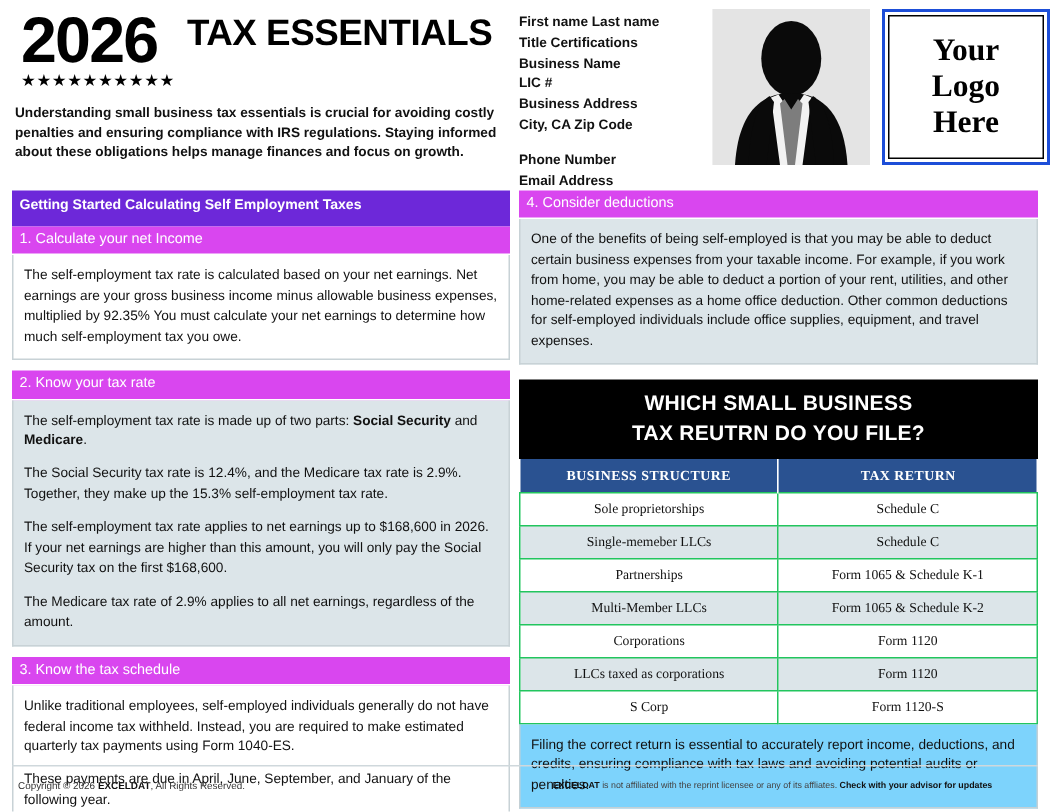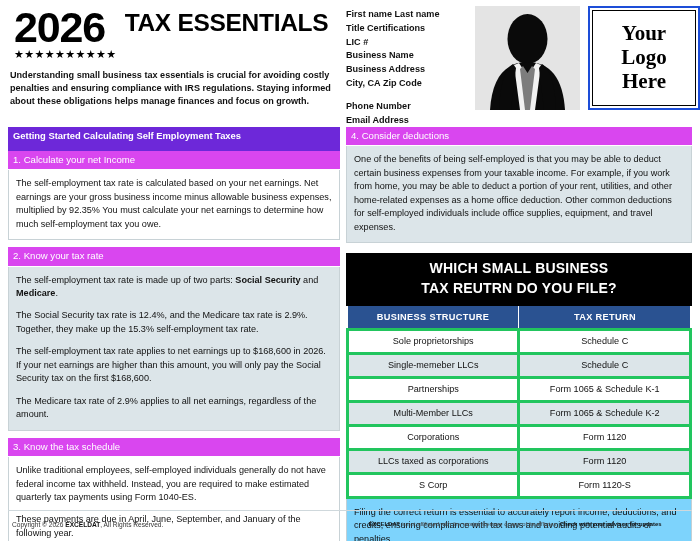--- a/index.html
+++ b/index.html
@@ -178,38 +178,39 @@
     font-size: 14px;
     font-weight: 700;
     line-height: 1.42;
     padding: 6px 4px 7px 4px;
     letter-spacing: 0.2px;
   }
   table.file-table {
     width: 100%;
     border-collapse: collapse;
     table-layout: fixed;
+    font-family: Liberation Serif, serif;
   }
   table.file-table th {
     background: #2a5291;
     color: #fff;
     font-size: 9.2px;
     font-weight: 700;
     letter-spacing: 0.35px;
     padding: 6px 2px;
     text-align: center;
     border-right: 1px solid #ffffff;
   }
   table.file-table th:last-child { border-right: none; }
   table.file-table td {
     font-size: 9.1px;
     color: #111;
     text-align: center;
     padding: 5.5px 3px;
-    border: 3px solid #22c55e;
+    border: 1px solid #22c55e;
   }
   table.file-table tr.odd td  { background: #ffffff; }
   table.file-table tr.even td { background: #dce5e9; }
 
   .tbl-note {
     background: #7dd3fc;
     border: 1px solid #c3d0d5;
     border-top: none;
     font-size: 9.1px;
     line-height: 1.48;
@@ -267,22 +268,22 @@
           <div class="title-line">TAX ESSENTIALS</div>
         </div>
       </div>
       <div class="intro">Understanding small business tax essentials is crucial for avoiding costly penalties and ensuring compliance with IRS regulations. Staying informed about these obligations helps manage finances and focus on growth.</div>
     </div>
 
     <div class="header-right">
       <div class="contact">
         <div>First name Last name</div>
         <div>Title Certifications</div>
+        <div>Business Name</div>
         <div>LIC #</div>
-        <div>Business Name</div>
         <div>Business Address</div>
         <div>City, CA Zip Code</div>
         <div class="gap"></div>
         <div>Phone Number</div>
         <div>Email Address</div>
         <div>Website URL</div>
       </div>
 
       <div class="photo">
         <svg width="105" height="104" viewBox="0 0 105 104">

